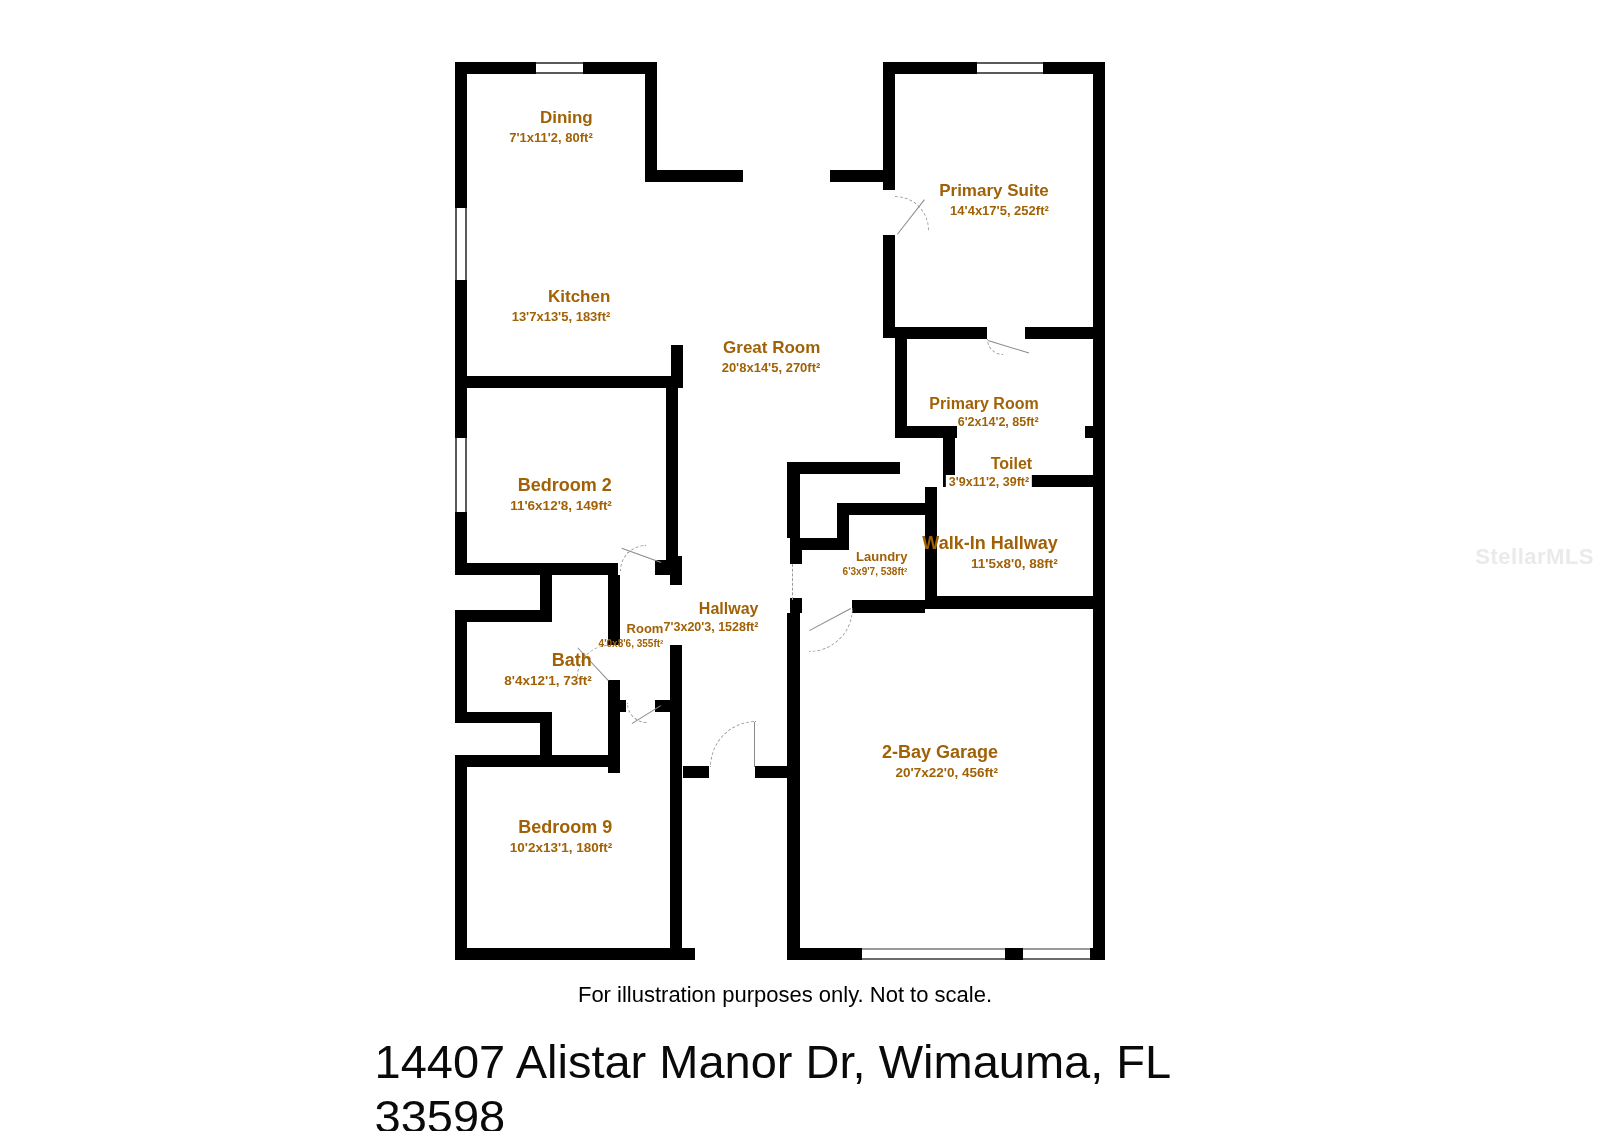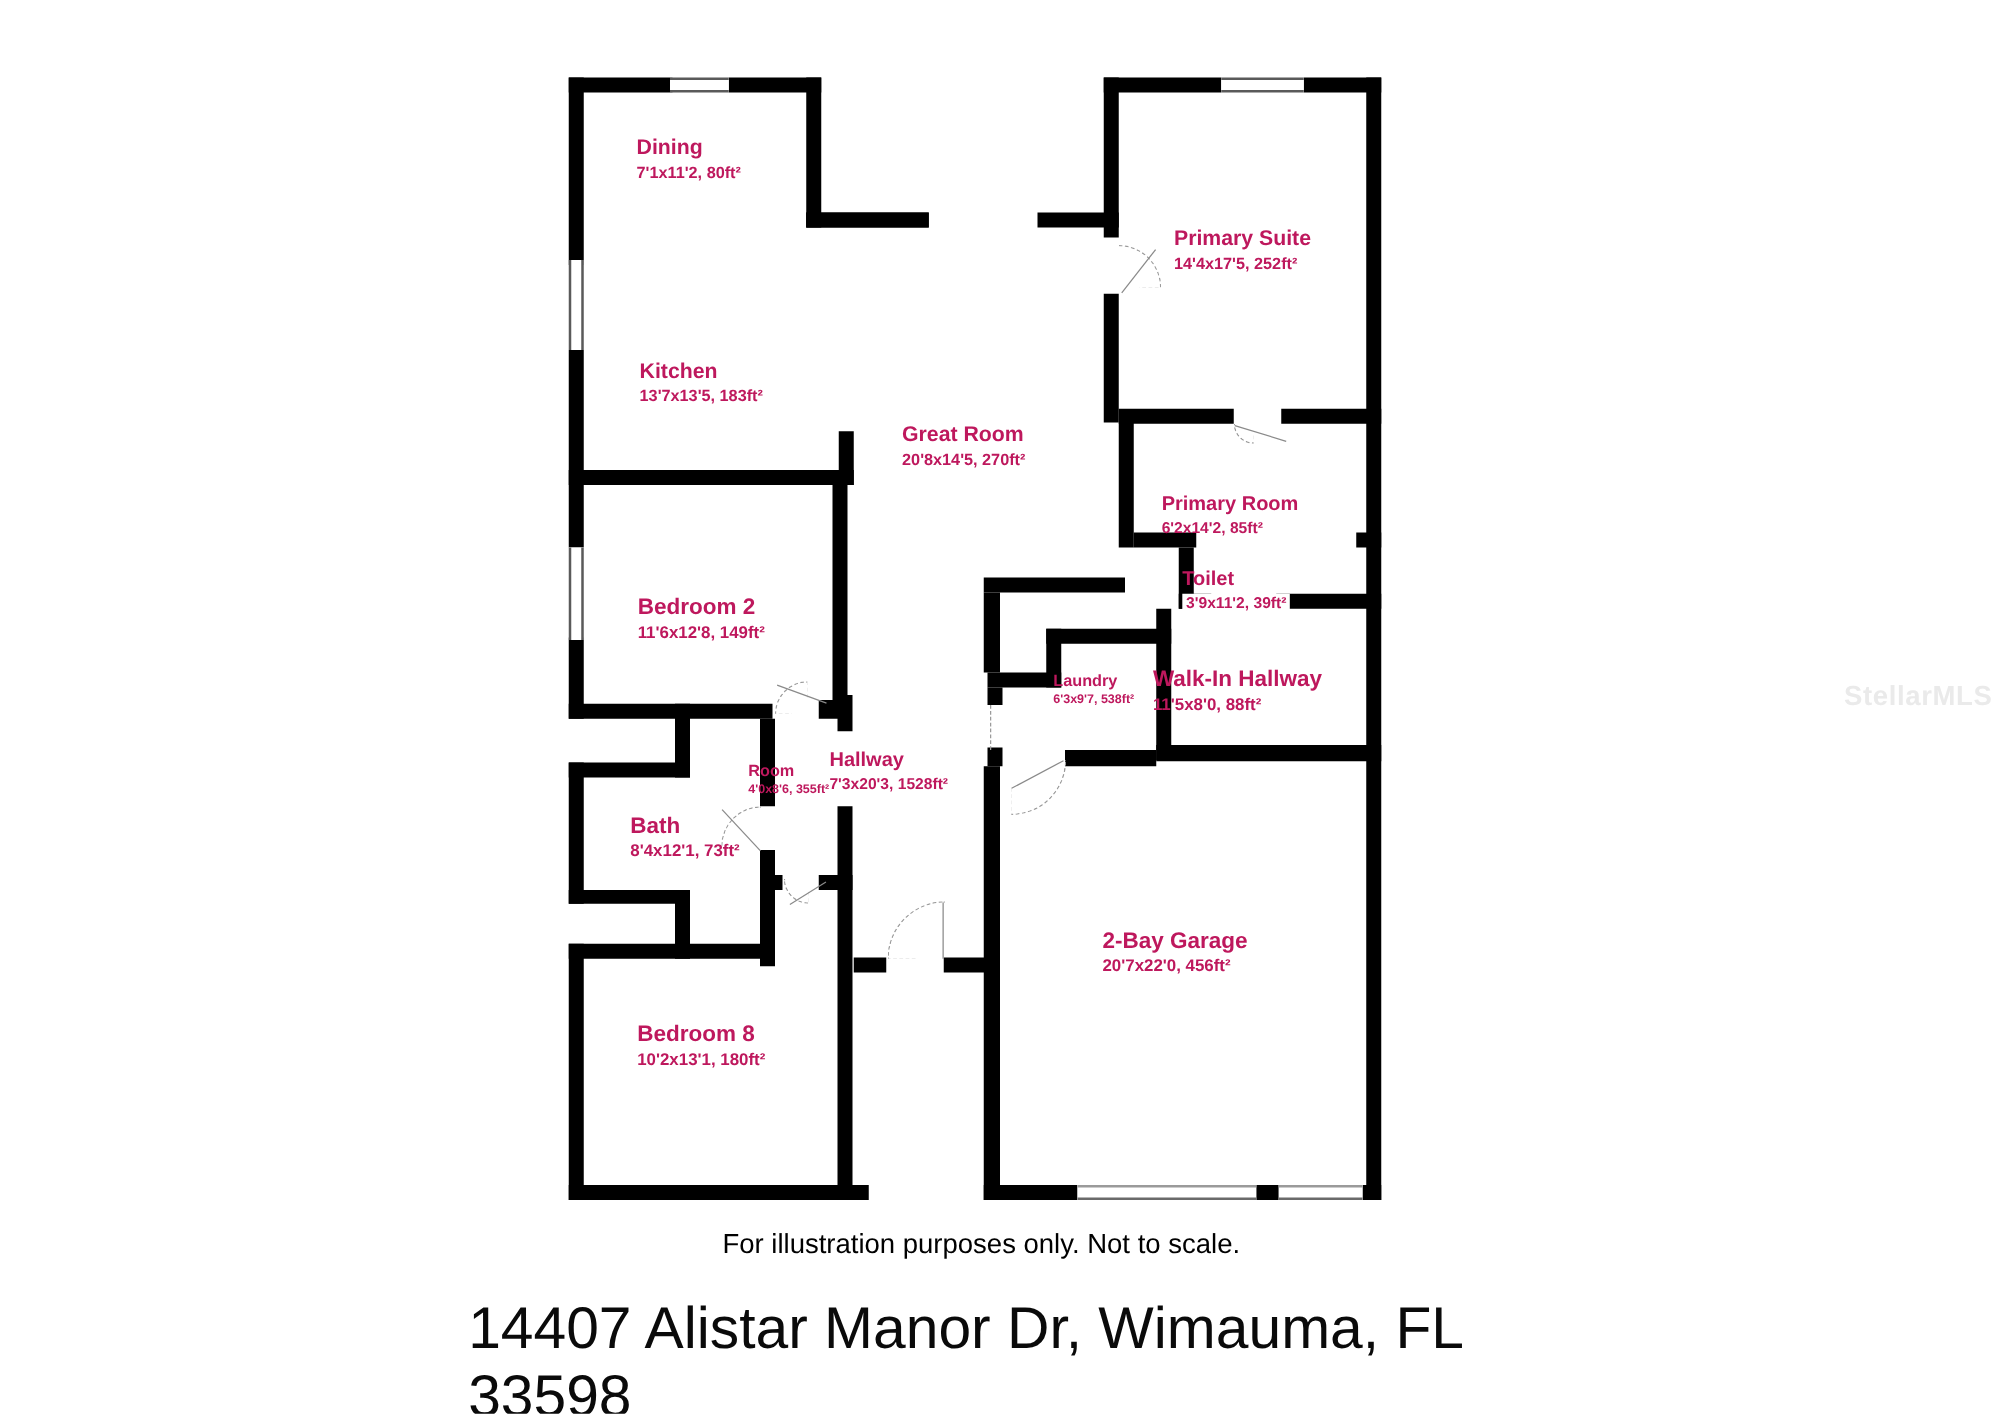--- a/index.html
+++ b/index.html
@@ -14,28 +14,28 @@
   .window.v{border-left:2px solid #5a5a5a;border-right:2px solid #5a5a5a;}
   .garage-door{position:absolute;background:#fff;box-sizing:border-box;
     border-top:2px solid #9a9a9a;border-bottom:2px solid #6a6a6a;}
   .arc{position:absolute;box-sizing:border-box;}
   .arc.tl{border-top:1.6px dashed #9b9b9b;border-left:1.6px dashed #9b9b9b;border-top-left-radius:100% 100%;}
   .arc.tr{border-top:1.6px dashed #9b9b9b;border-right:1.6px dashed #9b9b9b;border-top-right-radius:100% 100%;}
   .arc.bl{border-bottom:1.6px dashed #9b9b9b;border-left:1.6px dashed #9b9b9b;border-bottom-left-radius:100% 100%;}
   .arc.br{border-bottom:1.6px dashed #9b9b9b;border-right:1.6px dashed #9b9b9b;border-bottom-right-radius:100% 100%;}
   .leaf{position:absolute;height:0;border-top:1.8px solid #8a8a8a;transform-origin:0 0;}
   .dashline{position:absolute;width:0;border-left:1.6px dashed #9b9b9b;}
-  .room-label{position:absolute;transform:translateX(-50%);text-align:left;color:#be185d;white-space:nowrap;z-index:5;}
+  .room-label{position:absolute;transform:translateX(-50%);text-align:right;color:#a16207;white-space:nowrap;z-index:5;}
   .room-label .name{font-weight:bold;font-size:17px;line-height:1.15;}
   .room-label .dims{font-weight:bold;font-size:13px;line-height:1.2;margin-top:2px;}
   .room-label.lg .name{font-size:18px;}
   .room-label.lg .dims{font-size:13.5px;}
   .room-label.md .name{font-size:16px;}
   .room-label.md .dims{font-size:12.5px;}
-  .room-label.sm .name{font-size:13px;}
+  .room-label.sm .name{font-size:13px;margin-top:12px;}
   .room-label.sm .dims{font-size:10px;margin-top:1px;}
   .room-label.onwall .dims{background:#fff;padding:0 3px;}
   #watermark{position:absolute;right:6px;top:544px;font-size:22px;font-weight:bold;
     color:#eaeaea;letter-spacing:0.5px;z-index:2;}
   #disclaimer{position:absolute;left:785px;top:982px;transform:translateX(-50%);
     font-size:22px;color:#000;}
   #address{position:absolute;left:783px;top:1034px;transform:translateX(-50%);
     font-size:47px;color:#0a0a0a;}
 </style>
 </head>
@@ -85,21 +85,21 @@
   </div>
   <div class="room-label md" style="left:711px;top:600px">
     <div class="name">Hallway</div>
     <div class="dims">7'3x20'3, 1528ft²</div>
   </div>
   <div class="room-label lg" style="left:548px;top:650px">
     <div class="name">Bath</div>
     <div class="dims">8'4x12'1, 73ft²</div>
   </div>
   <div class="room-label lg" style="left:561px;top:817px">
-    <div class="name">Bedroom 8</div>
+    <div class="name">Bedroom 9</div>
     <div class="dims">10'2x13'1, 180ft²</div>
   </div>
   <div class="room-label lg" style="left:940px;top:742px">
     <div class="name">2-Bay Garage</div>
     <div class="dims">20'7x22'0, 456ft²</div>
   </div>
 
 <div class="wall" style="left: 455px; top: 62px; width: 83px; height: 12px;"></div>
     <div class="wall" style="left: 583px; top: 62px; width: 74px; height: 12px;"></div>
     <div class="wall" style="left: 455px; top: 62px; width: 12px; height: 150px;"></div>

